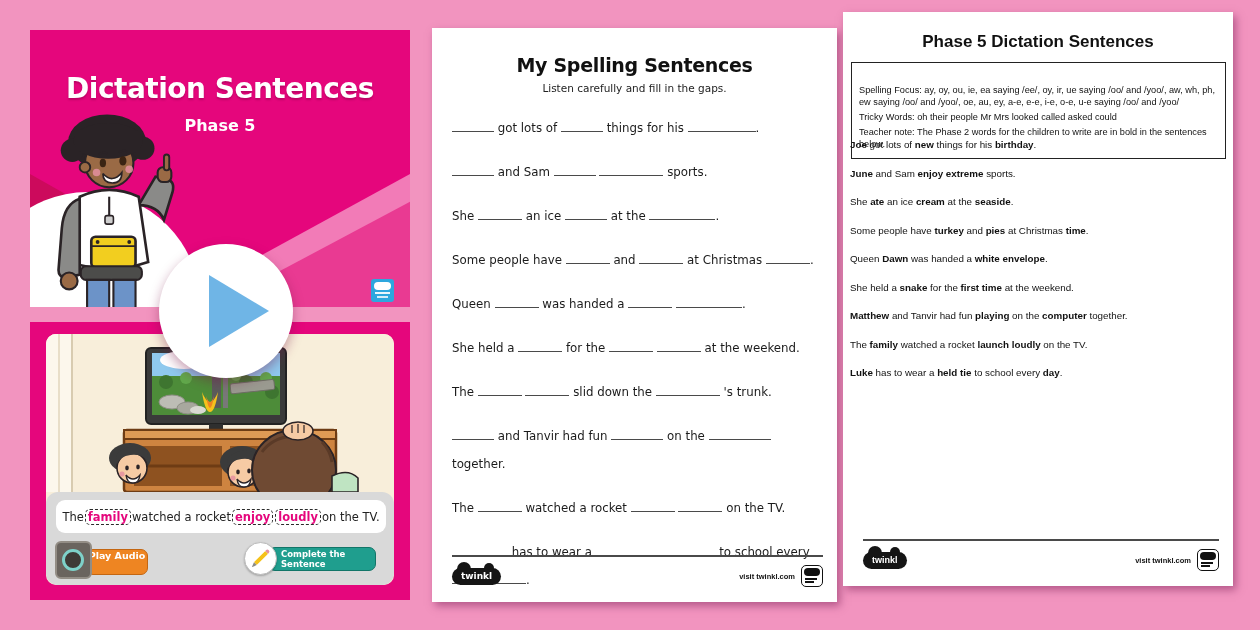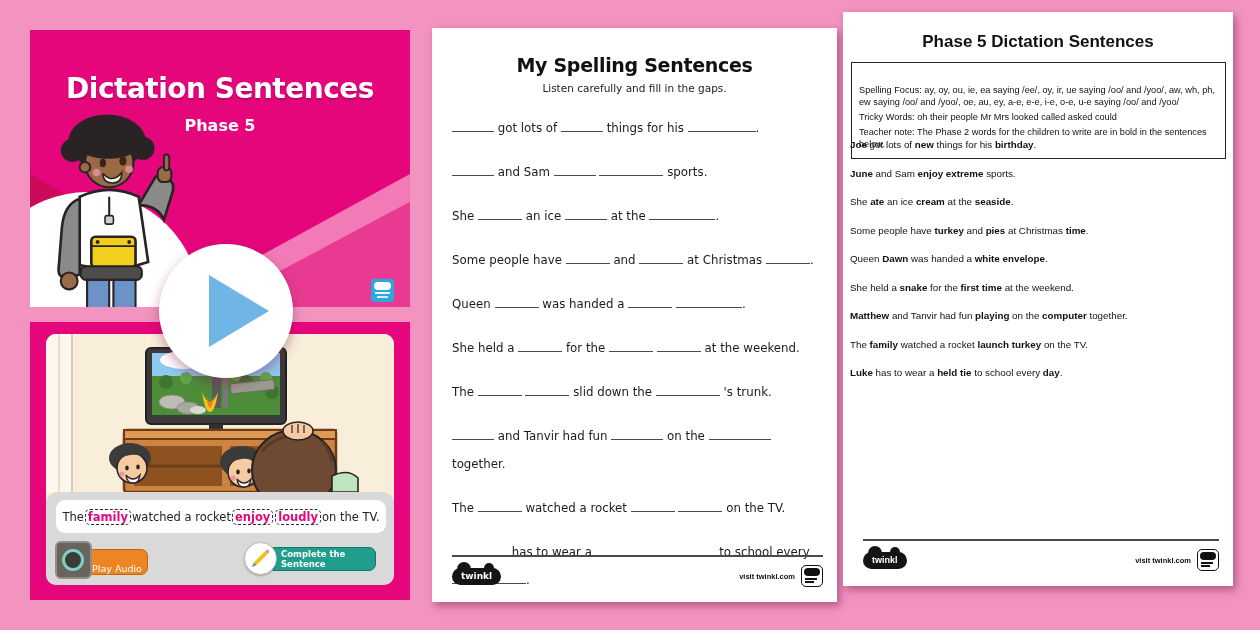--- a/index.html
+++ b/index.html
@@ -35,21 +35,21 @@
   .room{position:absolute;left:16px;right:16px;top:12px;bottom:15px;background:#F8EEDA;border-radius:10px;overflow:hidden;}
   .scene{position:absolute;left:0;top:0;width:348px;height:158px;}
   .ctrl-panel{position:absolute;left:0;right:0;bottom:0;height:93px;background:#D9D9D9;border-radius:12px;}
   .sentence-strip{position:absolute;left:10px;right:8px;top:8px;height:33px;background:#fff;border-radius:9px;
     display:flex;align-items:center;justify-content:center;font-size:11.5px;color:#222;white-space:nowrap;}
   .sentence-strip .hl{color:#E5067C;font-weight:bold;border:1.5px dashed #2b2b2b;border-radius:5px;padding:0 2px;margin:0 1px;}
   .speaker{position:absolute;left:9px;top:49px;width:33px;height:34px;background:#6A645E;border:2px solid #938D85;
     border-radius:6px;z-index:2;}
   .speaker .ring{position:absolute;left:5px;top:6px;width:16px;height:16px;border:3px solid #7ED1C9;border-radius:50%;background:#3E3A36;}
   .btn-audio{position:absolute;left:40px;top:57px;width:60px;height:24px;background:#EE8522;border:1.5px solid #C36612;
-    border-radius:7px;color:#fff;font-weight:normal;font-size:9.5px;display:flex;align-items:flex-end;justify-content:center;cursor:pointer;}
+    border-radius:7px;color:#fff;font-weight:bold;font-size:9.5px;display:flex;align-items:flex-start;justify-content:center;cursor:pointer;}
   .btn-complete{position:absolute;left:222px;top:55px;width:108px;height:24px;background:#1F9E8E;border:1.5px solid #127568;
     border-radius:7px;color:#fff;font-weight:bold;font-size:8.5px;display:flex;align-items:center;justify-content:center;
     padding-left:12px;box-sizing:border-box;cursor:pointer;}
   .pencil-circle{position:absolute;left:198px;top:50px;width:31px;height:31px;background:#fff;border:1px solid #bbb;
     border-radius:50%;z-index:2;box-shadow:0 1px 2px rgba(0,0,0,.25);}
   .pencil{position:absolute;left:8px;top:13px;width:16px;height:4px;background:#F5C21B;border-radius:1px;transform:rotate(-45deg);}
   .pencil:before{content:"";position:absolute;left:-5px;top:0;border-top:2px solid transparent;border-bottom:2px solid transparent;border-right:5px solid #8a8a88;}
   .pencil:after{content:"";position:absolute;right:-3px;top:0;width:3px;height:4px;background:#E58FA0;border-radius:0 2px 2px 0;}
 
   
@@ -282,21 +282,21 @@
     <p>Teacher note: The Phase 2 words for the children to write are in bold in the sentences below.</p>
   </div>
   <div class="ans-body">
       <div class="ans-line"><span class="bold">Joe</span><span> got lots of </span><span class="bold">new</span><span> things for his </span><span class="bold">birthday</span><span>.</span></div>
       <div class="ans-line"><span class="bold">June</span><span> and Sam </span><span class="bold">enjoy extreme</span><span> sports.</span></div>
       <div class="ans-line"><span>She </span><span class="bold">ate</span><span> an ice </span><span class="bold">cream</span><span> at the </span><span class="bold">seaside</span><span>.</span></div>
       <div class="ans-line"><span>Some people have </span><span class="bold">turkey</span><span> and </span><span class="bold">pies</span><span> at Christmas </span><span class="bold">time</span><span>.</span></div>
       <div class="ans-line"><span>Queen </span><span class="bold">Dawn</span><span> was handed a </span><span class="bold">white envelope</span><span>.</span></div>
       <div class="ans-line"><span>She held a </span><span class="bold">snake</span><span> for the </span><span class="bold">first time</span><span> at the weekend.</span></div>
       <div class="ans-line"><span class="bold">Matthew</span><span> and Tanvir had fun </span><span class="bold">playing</span><span> on the </span><span class="bold">computer</span><span> together.</span></div>
-      <div class="ans-line"><span>The </span><span class="bold">family</span><span> watched a rocket </span><span class="bold">launch turkey</span><span> on the TV.</span></div>
+      <div class="ans-line"><span>The </span><span class="bold">family</span><span> watched a rocket </span><span class="bold">launch loudly</span><span> on the TV.</span></div>
       <div class="ans-line"><span class="bold">Luke</span><span> has to wear a </span><span class="bold">held tie</span><span> to school every </span><span class="bold">day</span><span>.</span></div>
     </div>
   <div class="footer">
     <div class="cloud"><span>twinkl</span></div>
     <div class="spacer"></div>
     <div class="visit">visit twinkl.com</div>
     <div class="badge">
       <div class="mini"></div>
         <div class="l1"></div>
         <div class="l2"></div>

